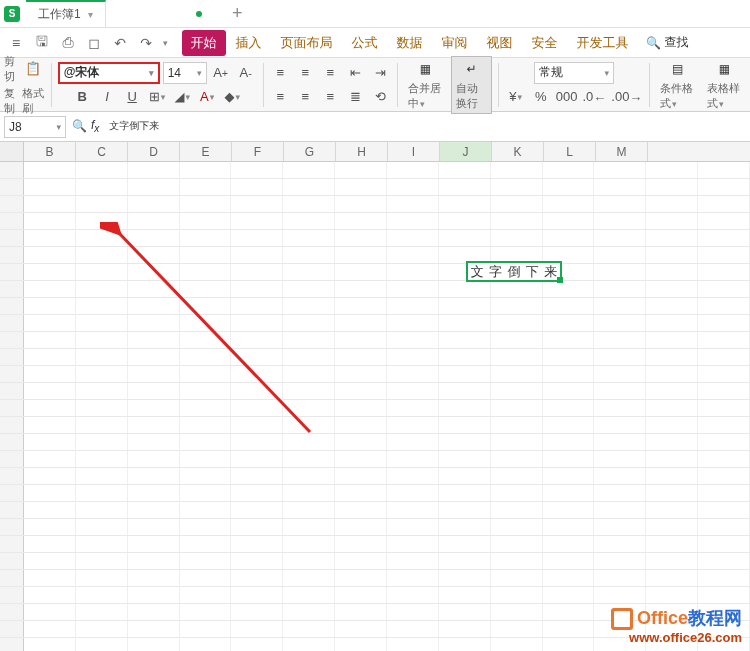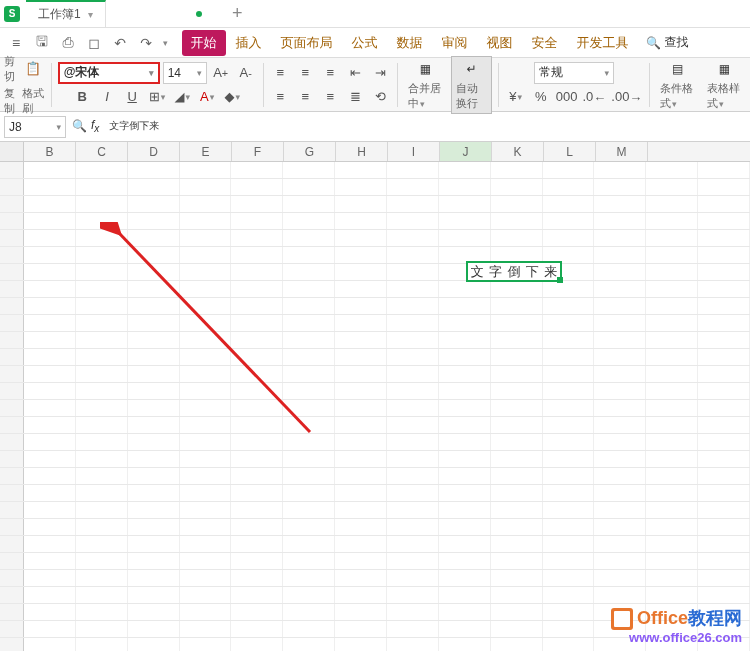--- a/index.html
+++ b/index.html
@@ -38,21 +38,21 @@
 .row{display:flex;height:17px;border-bottom:1px solid #e8e8e8;}
 .row-h{width:24px;background:#f4f4f4;border-right:1px solid #ccc;}
 .cell{width:52px;border-right:1px solid #efefef;}
 .sel-cell{position:absolute;left:466px;top:119px;width:96px;height:21px;border:2px solid #16a951;background:#fff;display:flex;align-items:center;justify-content:space-around;font-size:13px;font-family:SimSun;}
 .sel-handle{position:absolute;right:-3px;bottom:-3px;width:6px;height:6px;background:#16a951;}
 .vert-ch{display:inline-block;}
 .watermark{position:absolute;right:8px;bottom:6px;text-align:right;}
 .wm1{font-size:18px;font-weight:bold;}
 .wm1 .o{color:#e8762e;}
 .wm1 .b{color:#2a6bd4;}
-.wm2{font-size:13px;color:#8b5cf6;font-weight:bold;}
+.wm2{font-size:13px;color:#c2410c;font-weight:bold;}
 .wm-ico{display:inline-block;width:22px;height:22px;background:#e8762e;border-radius:3px;vertical-align:middle;margin-right:4px;position:relative;}
 .wm-ico:before{content:"";position:absolute;inset:3px;background:#fff;border-radius:1px;}
 .dd{font-size:9px;color:#888;margin-left:1px;}
 .col-h.sel{background:#d8ecd8;}
 svg.arrow-svg{position:absolute;left:100px;top:80px;width:330px;height:220px;}
 </style>
 </head>
 <body>
 
 <div class="title-bar">

